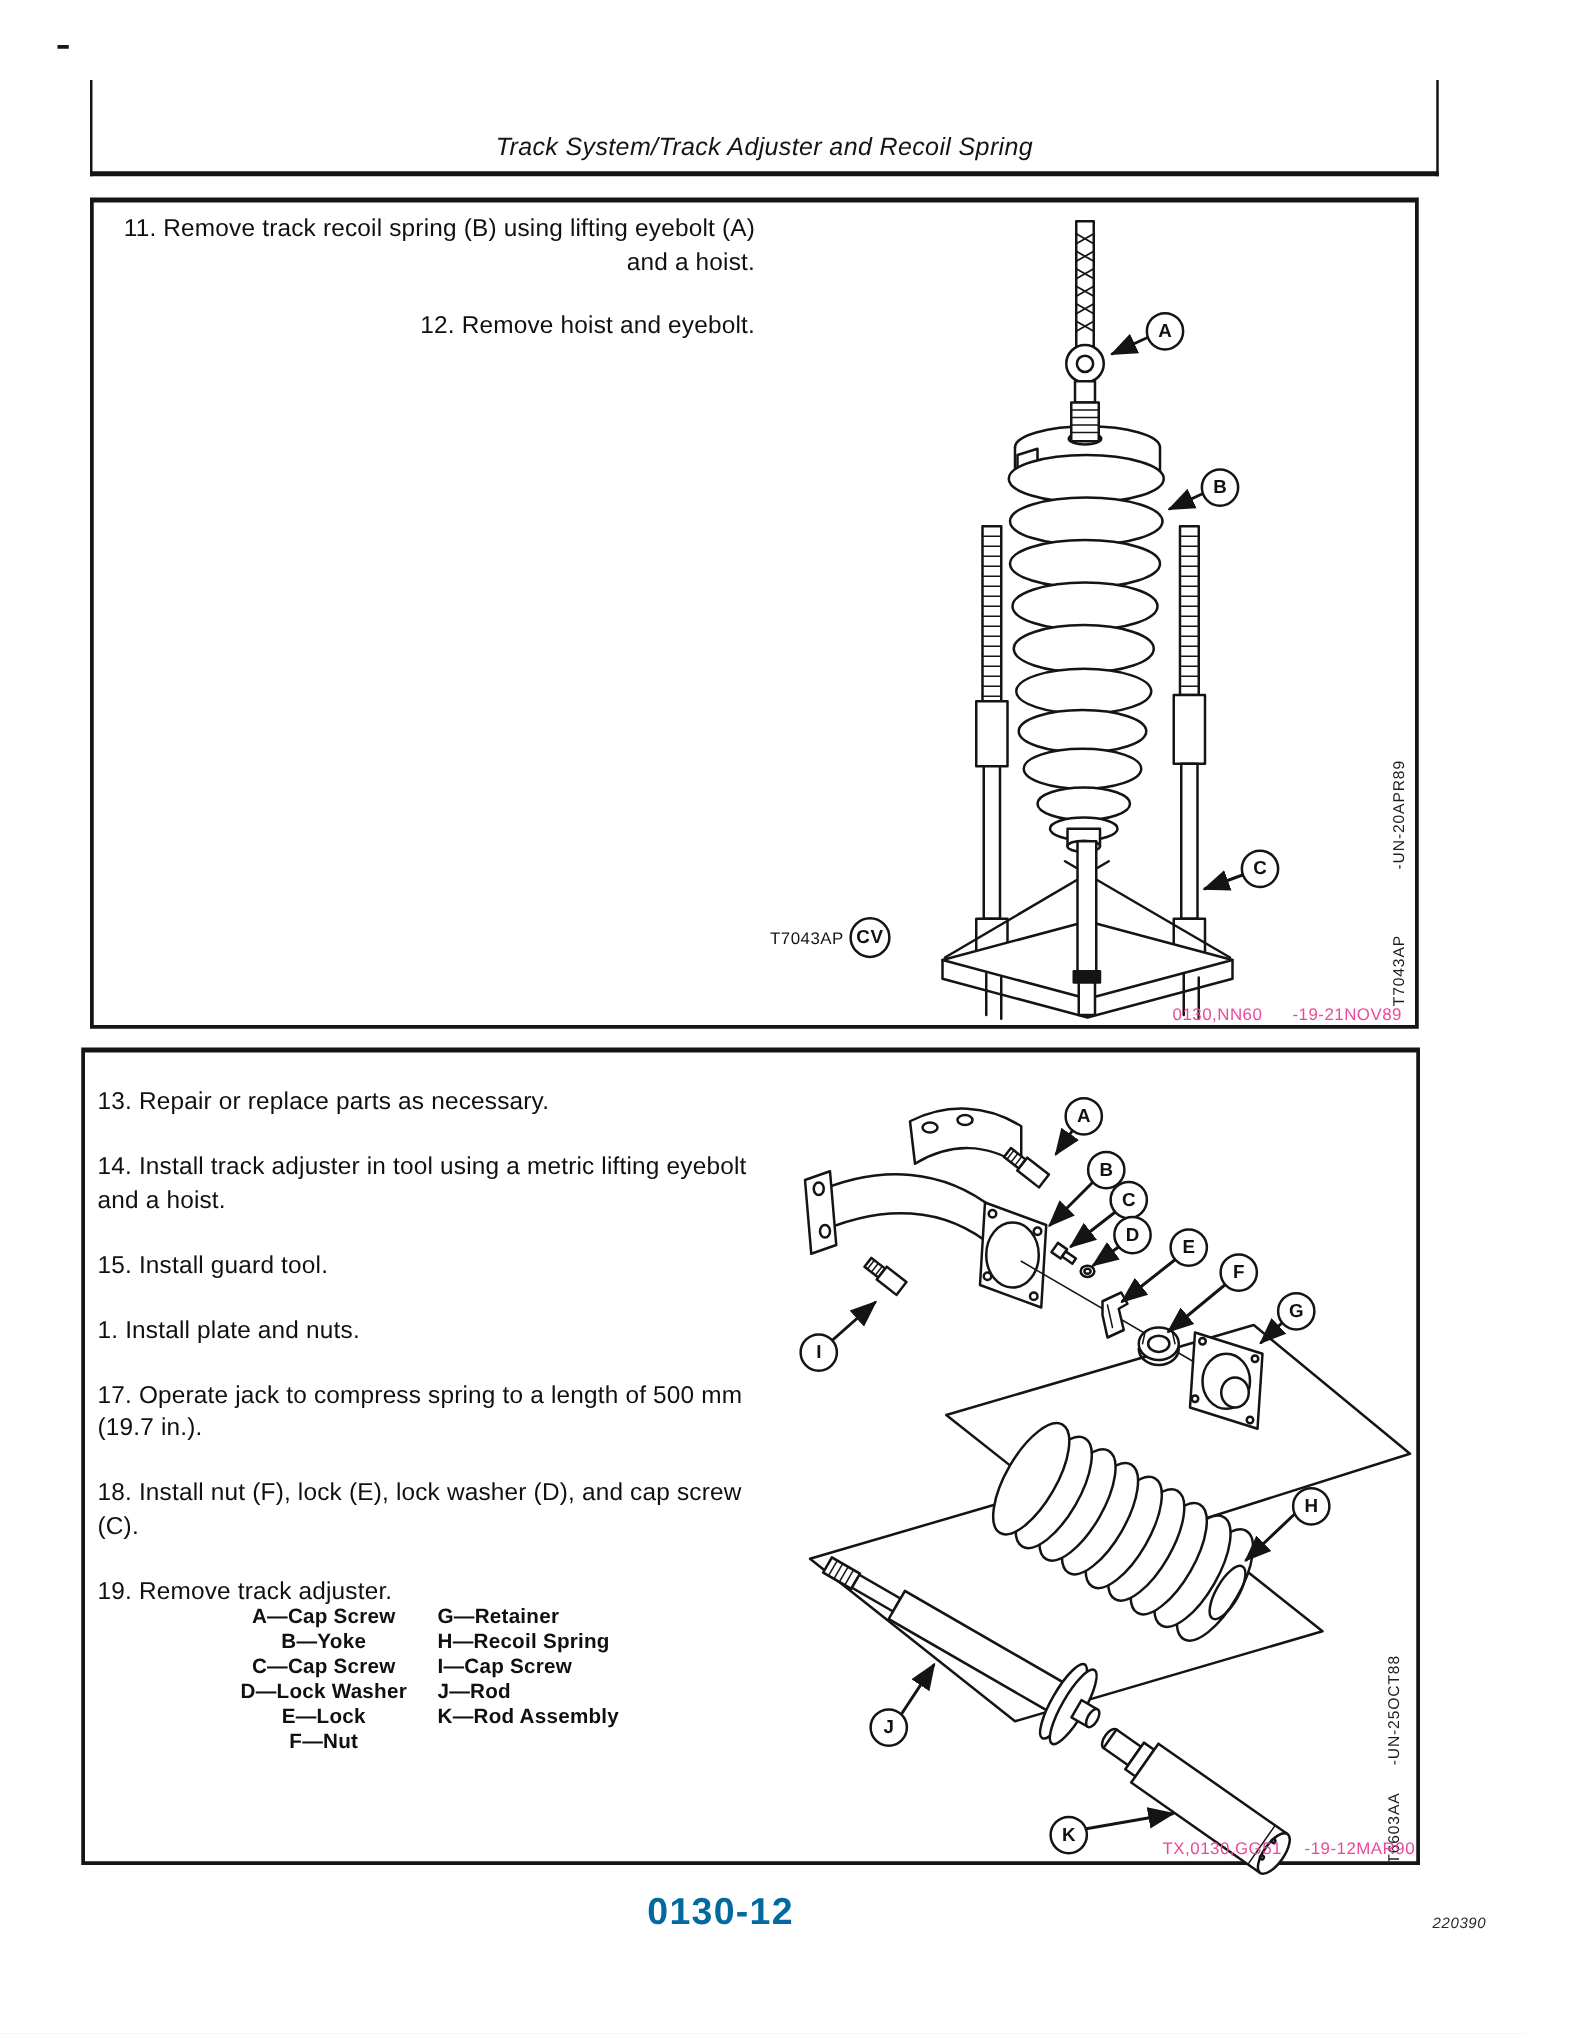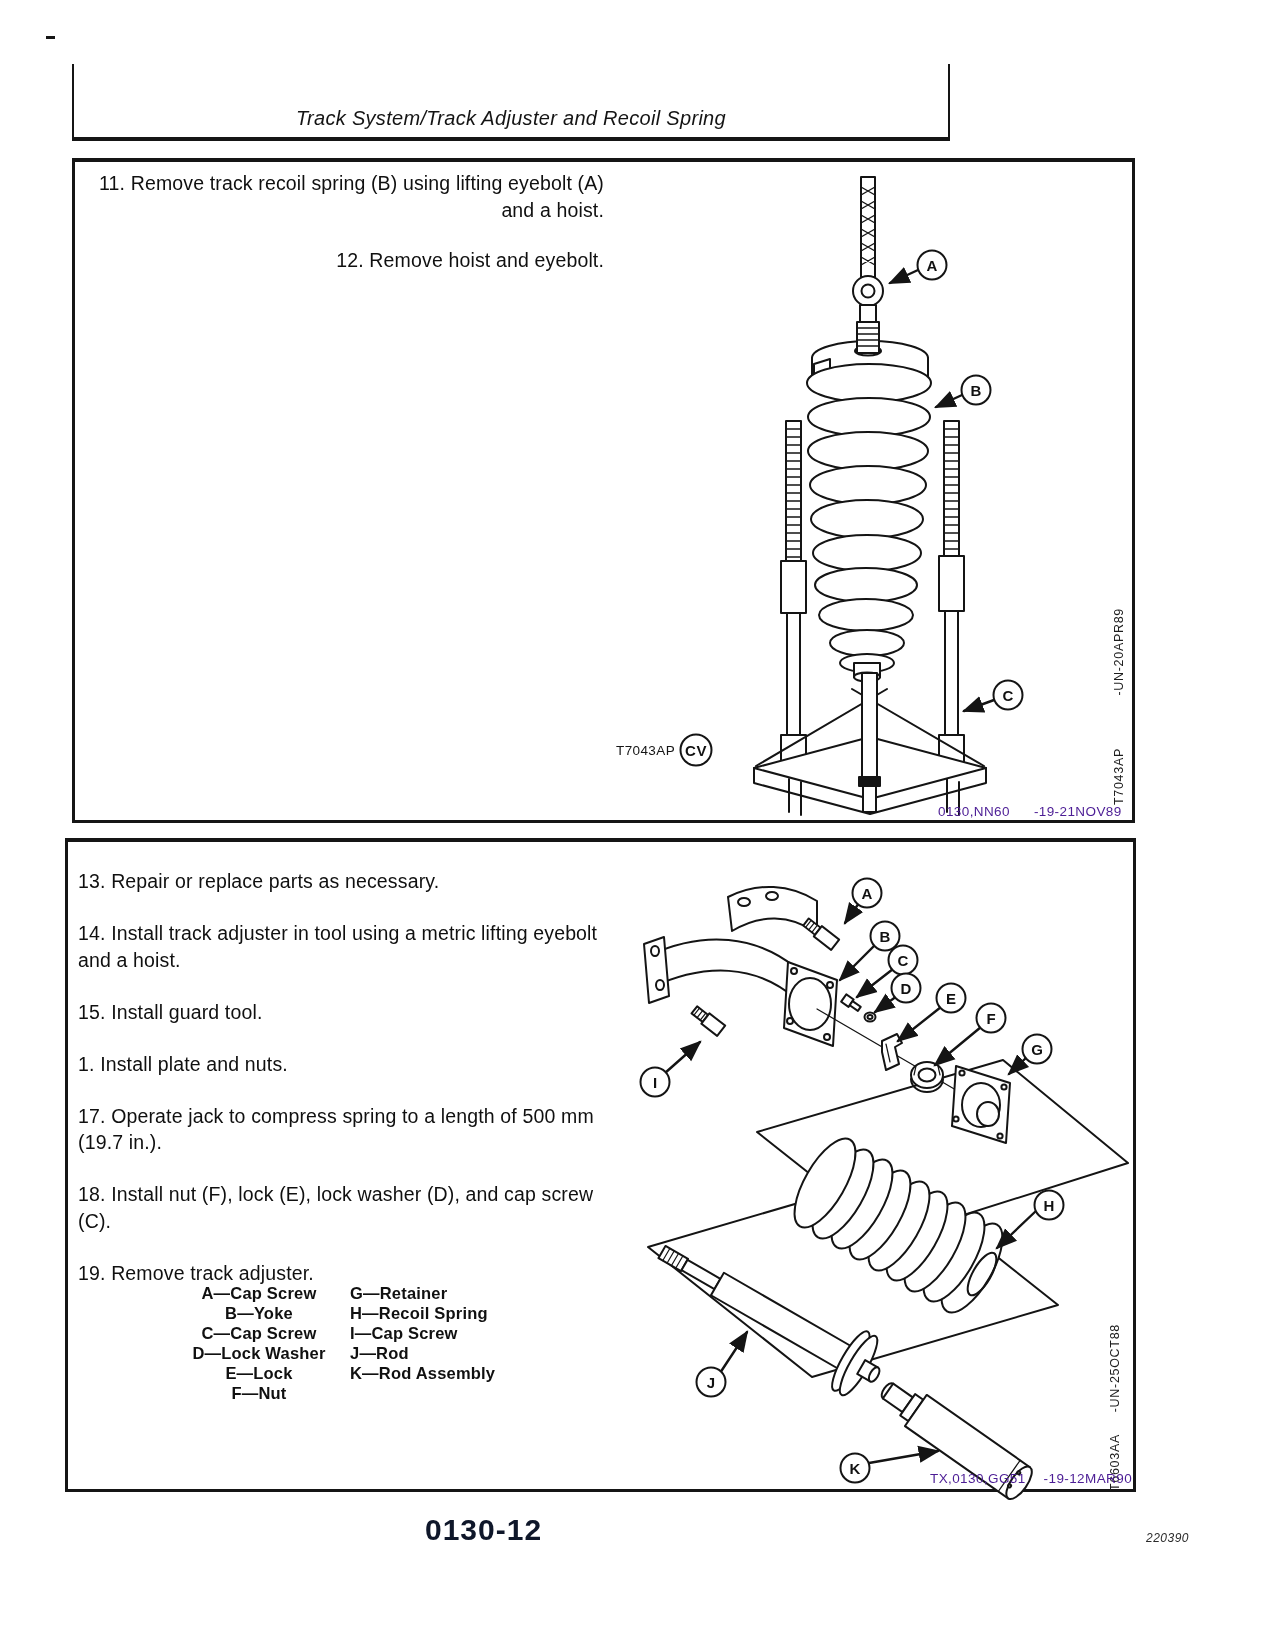--- a/index.html
+++ b/index.html
@@ -1,20 +1,20 @@
 <!DOCTYPE html>
 <html><head>
 <meta charset="utf-8">
 <style>
   html,body{margin:0;padding:0;background:#e8e8e8;}
   .page{position:relative;width:1267px;height:1627px;background:#ffffff;
         font-family:"Liberation Sans",sans-serif;color:#111;overflow:hidden;margin:0 auto;}
   .stray{position:absolute;background:#161616;}
   
-  .header-box{position:absolute;left:72px;top:64px;width:878px;height:77px;box-sizing:border-box;
+  .header-box{position:absolute;left:72px;top:64px;width:1079px;height:77px;box-sizing:border-box;
               border-left:2px solid #151515;border-right:2px solid #151515;border-bottom:4px solid #151515;
               display:flex;align-items:flex-end;justify-content:center;padding-bottom:7px;}
   .header-title{font-style:italic;font-size:20px;letter-spacing:.3px;color:#141414;}
   
   .panel{position:absolute;box-sizing:border-box;border:3px solid #151515;background:#fff;}
   .panel-top{left:72px;top:158px;width:1063px;height:665px;border-top-width:4px;}
   .panel-bottom{left:65px;top:838px;width:1071px;height:654px;border-top-width:4px;}
   
   .steps{position:absolute;}
   .steps-top{left:80px;top:170px;width:524px;text-align:right;}
@@ -32,25 +32,25 @@
   
   .callout{position:absolute;width:27px;height:27px;border:2.2px solid #141414;border-radius:50%;
            background:#fff;display:flex;align-items:center;justify-content:center;
            font-weight:bold;font-size:15px;transform:translate(-50%,-50%);color:#111;}
   .callout.cv{width:29px;height:29px;font-size:15px;letter-spacing:.5px;}
   .fig-caption{position:absolute;font-size:13.5px;letter-spacing:.4px;color:#151515;}
   
   .vcode{position:absolute;writing-mode:vertical-rl;transform:rotate(180deg);
          font-size:12.5px;letter-spacing:.7px;color:#1c1c1c;white-space:nowrap;}
   
-  .pfooter{position:absolute;font-size:13.5px;letter-spacing:.4px;color:#4c1d95;white-space:nowrap;}
+  .pfooter{position:absolute;font-size:13.5px;letter-spacing:.4px;color:#ec4899;white-space:nowrap;}
   .pfooter .sep{display:inline-block;width:24px;}
   
-  .page-number{position:absolute;left:425px;top:1513px;width:210px;text-align:left;
-               font-size:30px;font-weight:bold;letter-spacing:1px;color:#0f172a;}
+  .page-number{position:absolute;left:425px;top:1513px;width:210px;text-align:right;
+               font-size:30px;font-weight:bold;letter-spacing:1px;color:#0369a1;}
   .print-code{position:absolute;left:1146px;top:1531px;font-size:12px;font-style:italic;
               letter-spacing:.5px;color:#2a2a2a;}
 </style>
 </head>
 <body>
 
 <div class="page">
 
   <div class="stray" style="left:46px;top:36px;width:9px;height:3px;"></div>
 

